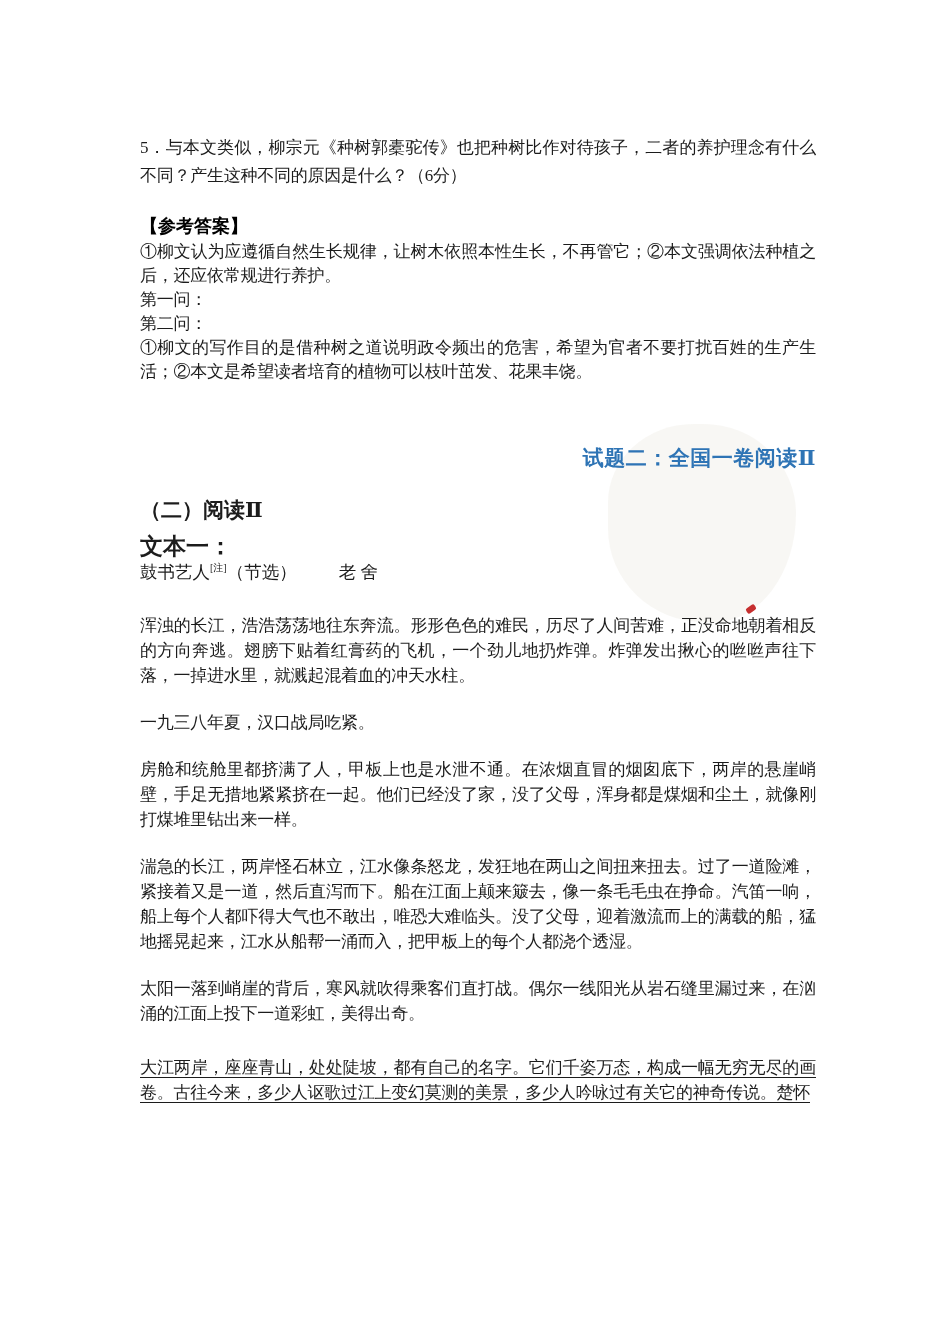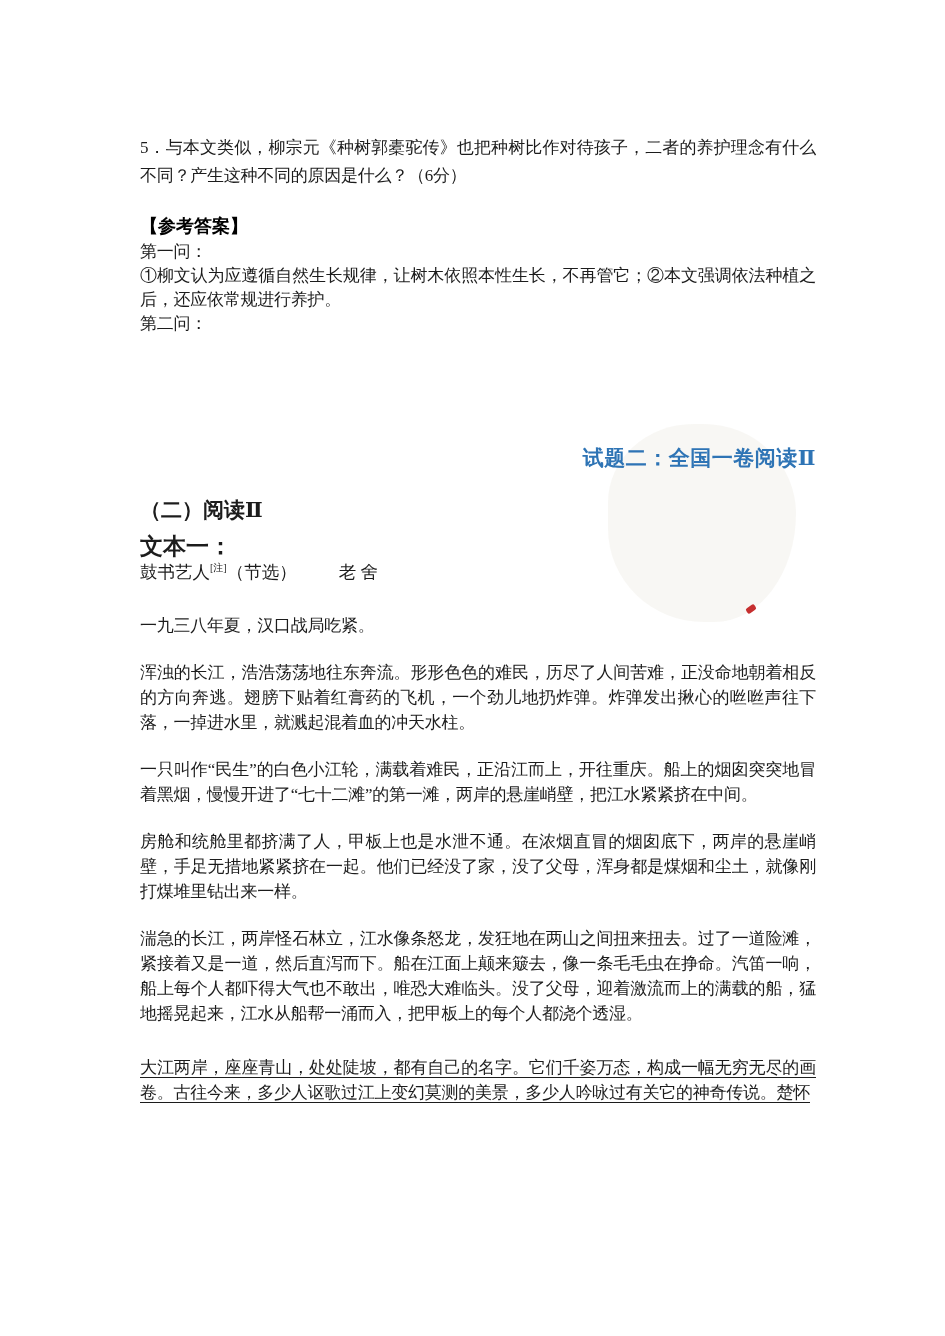--- a/index.html
+++ b/index.html
@@ -78,36 +78,37 @@
   <div class="watermark"></div>
   <div class="red-speck"></div>
 
   <div class="content">
 
     <p class="question">5．与本文类似，柳宗元《种树郭橐驼传》也把种树比作对待孩子，二者的养护理念有什么不同？产生这种不同的原因是什么？（6分）</p>
 
     <p class="ans-label" style="color:#000000;">【参考答案】</p>
 
     <div class="ans-body">
+      <p>①柳文认为应遵循自然生长规律，让树木依照本性生长，不再管它；②本文强调依法种植之后，还应依常规进行养护。</p>
       <p>第一问：</p>
-      <p>①柳文认为应遵循自然生长规律，让树木依照本性生长，不再管它；②本文强调依法种植之后，还应依常规进行养护。</p>
       <p>第二问：</p>
+      <p>①柳文的写作目的是借种树之道说明政令频出的危害，希望为官者不要打扰百姓的生产生活；②本文是希望读者培育的植物可以枝叶茁发、花果丰饶。</p>
     </div>
 
     <h2 class="sec-heading" style="color:#2e74b5;">试题二：全国一卷阅读Ⅱ</h2>
 
     <h3 class="sub-heading">（二）阅读Ⅱ</h3>
 
     <p class="text-label">文本一：</p>
 
     <p class="title-line"><span>鼓书艺人</span><sup>[注]</sup><span>（节选）</span><span class="author">老 舍</span></p>
 
     <div class="essay">
+      <p>浑浊的长江，浩浩荡荡地往东奔流。形形色色的难民，历尽了人间苦难，正没命地朝着相反的方向奔逃。翅膀下贴着红膏药的飞机，一个劲儿地扔炸弹。炸弹发出揪心的咝咝声往下落，一掉进水里，就溅起混着血的冲天水柱。</p>
       <p>一九三八年夏，汉口战局吃紧。</p>
-      <p>浑浊的长江，浩浩荡荡地往东奔流。形形色色的难民，历尽了人间苦难，正没命地朝着相反的方向奔逃。翅膀下贴着红膏药的飞机，一个劲儿地扔炸弹。炸弹发出揪心的咝咝声往下落，一掉进水里，就溅起混着血的冲天水柱。</p>
-      <p>一只叫作“民生”的白色小江轮，满载着难民，正沿江而上，开往重庆。船上的烟囱突突地冒着黑烟，慢慢开进了“七十二滩”的第一滩，两岸的悬崖峭壁，把江水紧紧挤在中间。</p>
       <p>房舱和统舱里都挤满了人，甲板上也是水泄不通。在浓烟直冒的烟囱底下，两岸的悬崖峭壁，手足无措地紧紧挤在一起。他们已经没了家，没了父母，浑身都是煤烟和尘土，就像刚打煤堆里钻出来一样。</p>
       <p>湍急的长江，两岸怪石林立，江水像条怒龙，发狂地在两山之间扭来扭去。过了一道险滩，紧接着又是一道，然后直泻而下。船在江面上颠来簸去，像一条毛毛虫在挣命。汽笛一响，船上每个人都吓得大气也不敢出，唯恐大难临头。没了父母，迎着激流而上的满载的船，猛地摇晃起来，江水从船帮一涌而入，把甲板上的每个人都浇个透湿。</p>
+      <p>太阳一落到峭崖的背后，寒风就吹得乘客们直打战。偶尔一线阳光从岩石缝里漏过来，在汹涌的江面上投下一道彩虹，美得出奇。</p>
       <p class="underlined">大江两岸，座座青山，处处陡坡，都有自己的名字。它们千姿万态，构成一幅无穷无尽的画卷。古往今来，多少人讴歌过江上变幻莫测的美景，多少人吟咏过有关它的神奇传说。楚怀</p>
     </div>
 
   </div>
 </div>
 
 </body></html>

